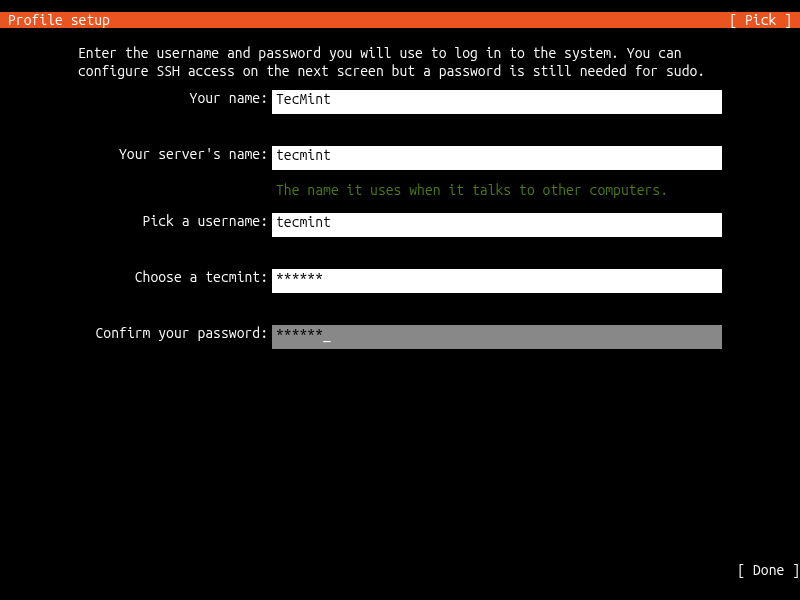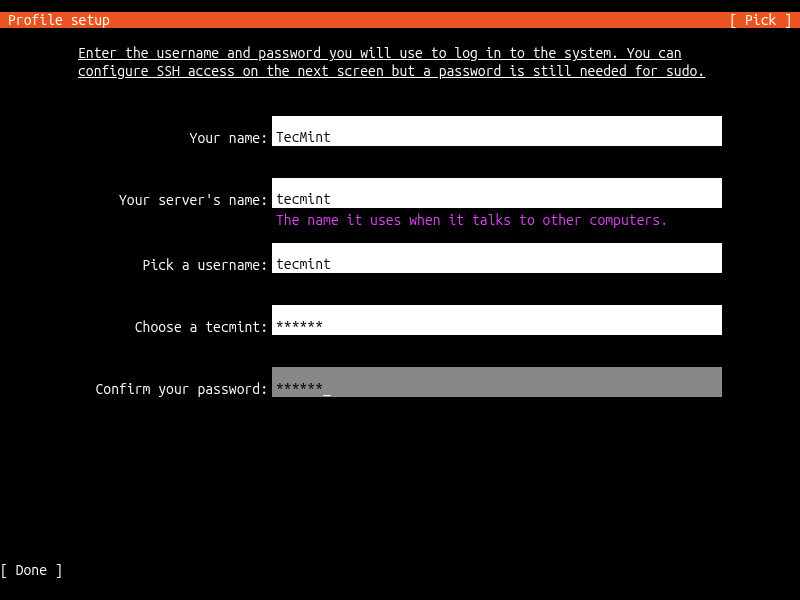--- a/index.html
+++ b/index.html
@@ -25,65 +25,64 @@
       align-items: center;
       padding: 0 8px;
       margin-top: 12px;
     }
     .content {
       padding: 16px 78px 0 78px;
     }
     .instructions {
       color: #ffffff;
       line-height: 1.3;
-      margin-bottom: 36px;
-      text-decoration: underline;
+      margin-bottom: 10px;
     }
     .form-row {
       display: flex;
-      align-items: flex-end;
-      margin-bottom: 4px;
+      align-items: flex-start;
+      margin-bottom: 12px;
       min-height: 18px;
     }
     .form-label {
       width: 194px;
       text-align: right;
       color: #ffffff;
       padding-right: 4px;
       flex-shrink: 0;
     }
     .form-field {
       flex: 1;
       background: #ffffff;
       color: #000000;
-      padding: 12px 4px;
-      height: 30px;
+      padding: 0 4px;
+      height: 24px;
       line-height: 18px;
     }
     .form-field.active {
       background: #888888;
       color: #000000;
     }
     .hint {
-      color: #d946ef;
+      color: #4d7c0f;
       margin-left: 198px;
       line-height: 1.2;
     }
     .section {
       margin-bottom: 32px;
     }
     .section.with-hint {
       margin-bottom: 14px;
     }
     .footer {
       position: absolute;
       bottom: 22px;
       left: 0;
       width: 100%;
-      text-align: left;
+      text-align: right;
       color: #ffffff;
     }
     .cursor::after {
       content: '_';
       color: #ffffff;
     }
   </style>
 </head>
 <body>
 

